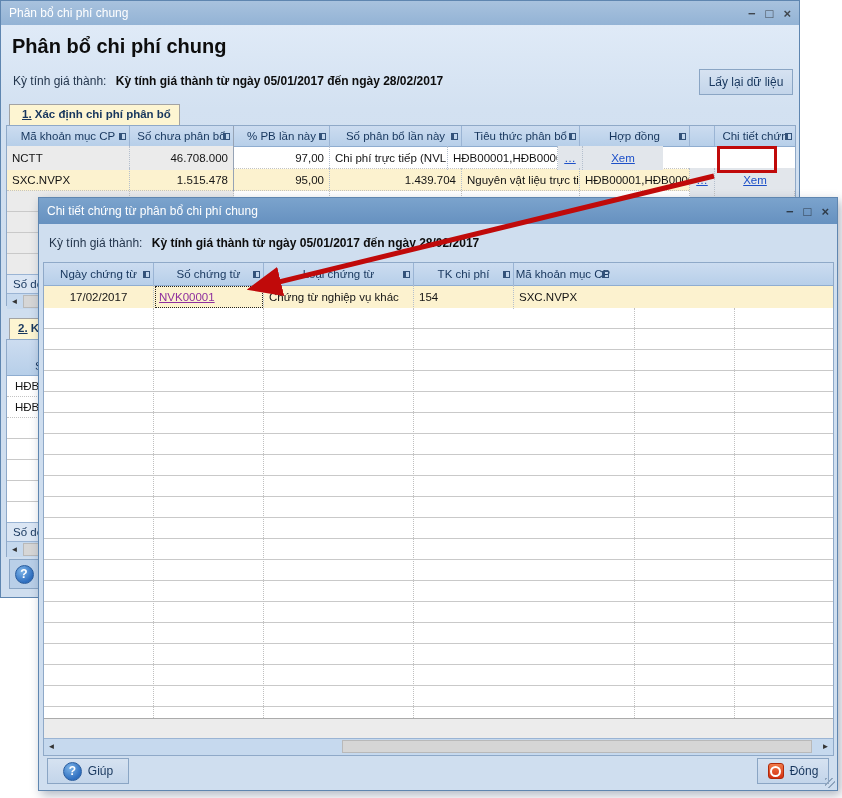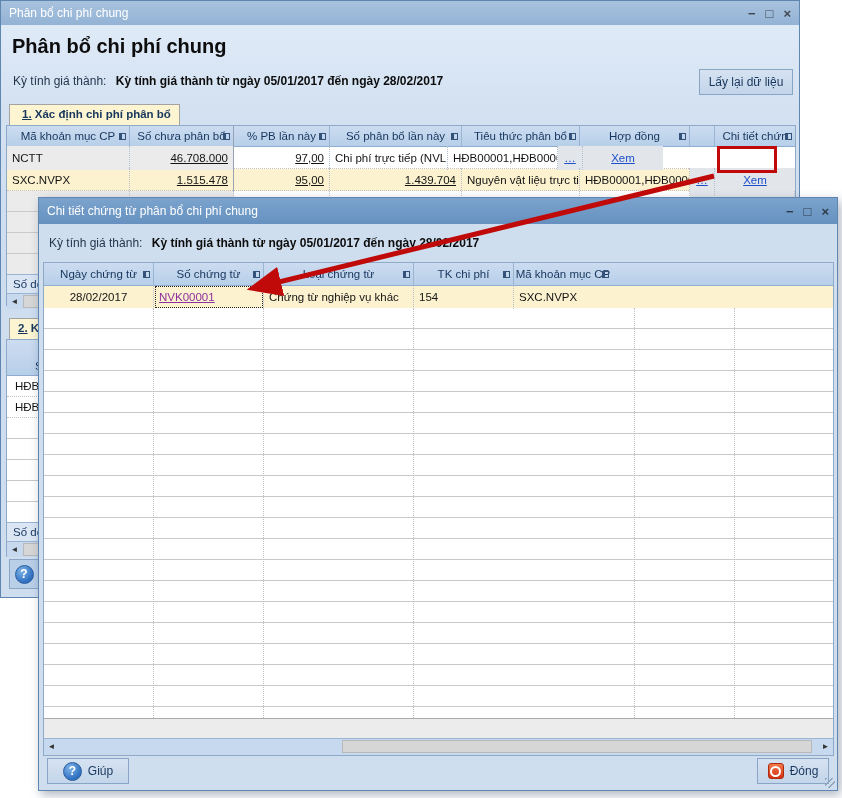--- a/index.html
+++ b/index.html
@@ -42,21 +42,21 @@
   .grid { position:absolute; background:#fff; border:1px solid #8fa9c8; }
   .g-row { display:flex; width:100%;align-items:center; }
   .g-head { background:linear-gradient(180deg,#ccdcf0,#b7cfe9); border-bottom:1px solid #8fadd0; }
   .h-cell { position:relative; display:flex; align-items:center; justify-content:center;
             font-size:11.5px; color:#17365d; border-right:1px solid #9ab4d4; height:100%;
             white-space:nowrap; overflow:hidden; }
   .pin { display:inline-block; width:7px; height:7px; border:1px solid #33527a;
          border-left-width:3px; margin-left:4px; flex:0 0 auto; position:absolute; right:3px; }
   .cell { display:flex; align-items:center; font-size:11.5px; color:#141414; padding:12px 5px;
           border-right:1px dotted #b4bfcd; white-space:nowrap; overflow:hidden; height:100%; }
-  .num { justify-content:flex-end;text-decoration:underline; }
+  .num { justify-content:flex-end; }
   .ctr { justify-content:center; }
   .link { color:#1d50c8; text-decoration:underline; cursor:pointer; }
   .vlink { color:#8e2f9e; text-decoration:underline; cursor:pointer; }
 
   
   .c1{width:123px;} .c2{width:104px;} .c3{width:96px;} .c4{width:132px;}
   .c5{width:118px;} .c6{width:110px;} .c7{width:25px;} .c8{width:80px; border-right:none;}
   .sep-solid { border-right:1px solid #96a3b5; }
   .graycell { background:#ebebeb; }
   .btncell { background:#e2e6eb; }
@@ -284,21 +284,21 @@
             <span>TK chi phí</span>
             <span class="pin"></span>
           </div>
         <div class="h-cell d6">
             <span>Mã khoản mục CP</span>
             <span class="pin"></span>
           </div>
       </div>
 
       <div class="g-row g-data row-selected">
-        <div class="cell d1 ctr">28/02/2017</div>
+        <div class="cell d1 ctr">17/02/2017</div>
         <div class="cell d2 focus-cell">
             <span class="vlink">NVK00001</span>
           </div>
         <div class="cell d3">Chứng từ nghiệp vụ khác</div>
         <div class="cell d5">154</div>
         <div class="cell d6">SXC.NVPX</div>
       </div>
 
       <div class="empty-area">
         <div class="empty-col d1"></div>

